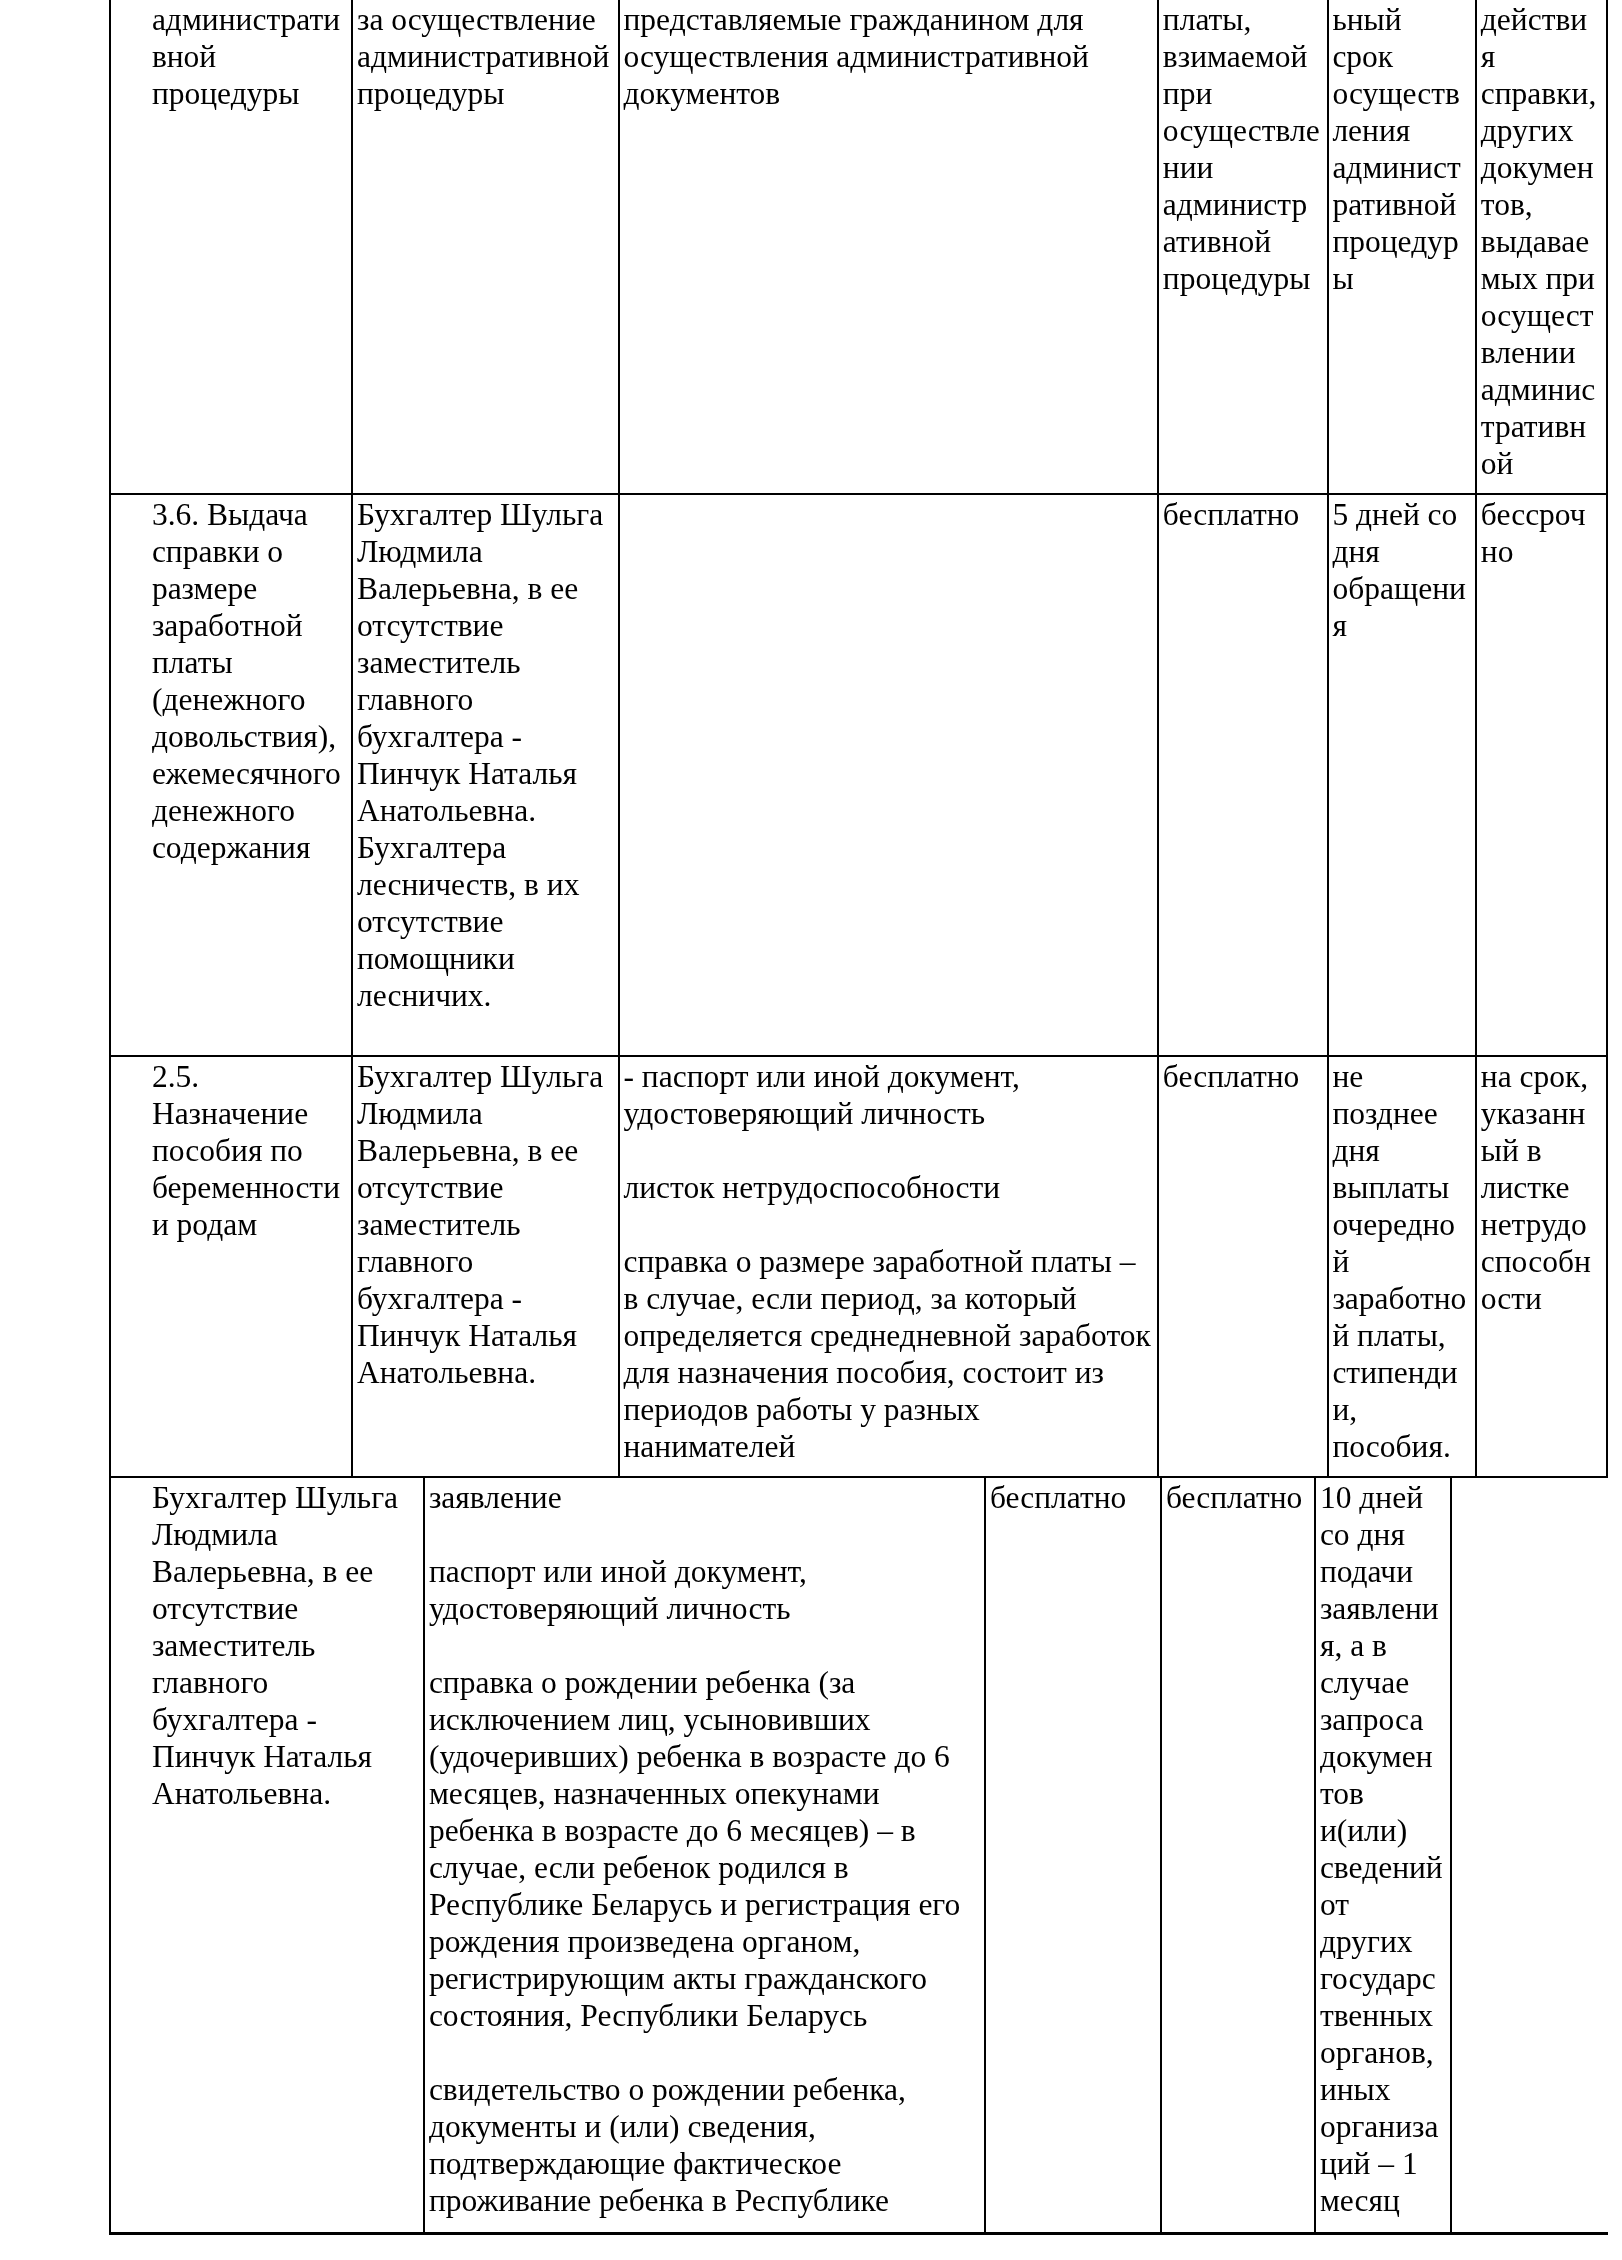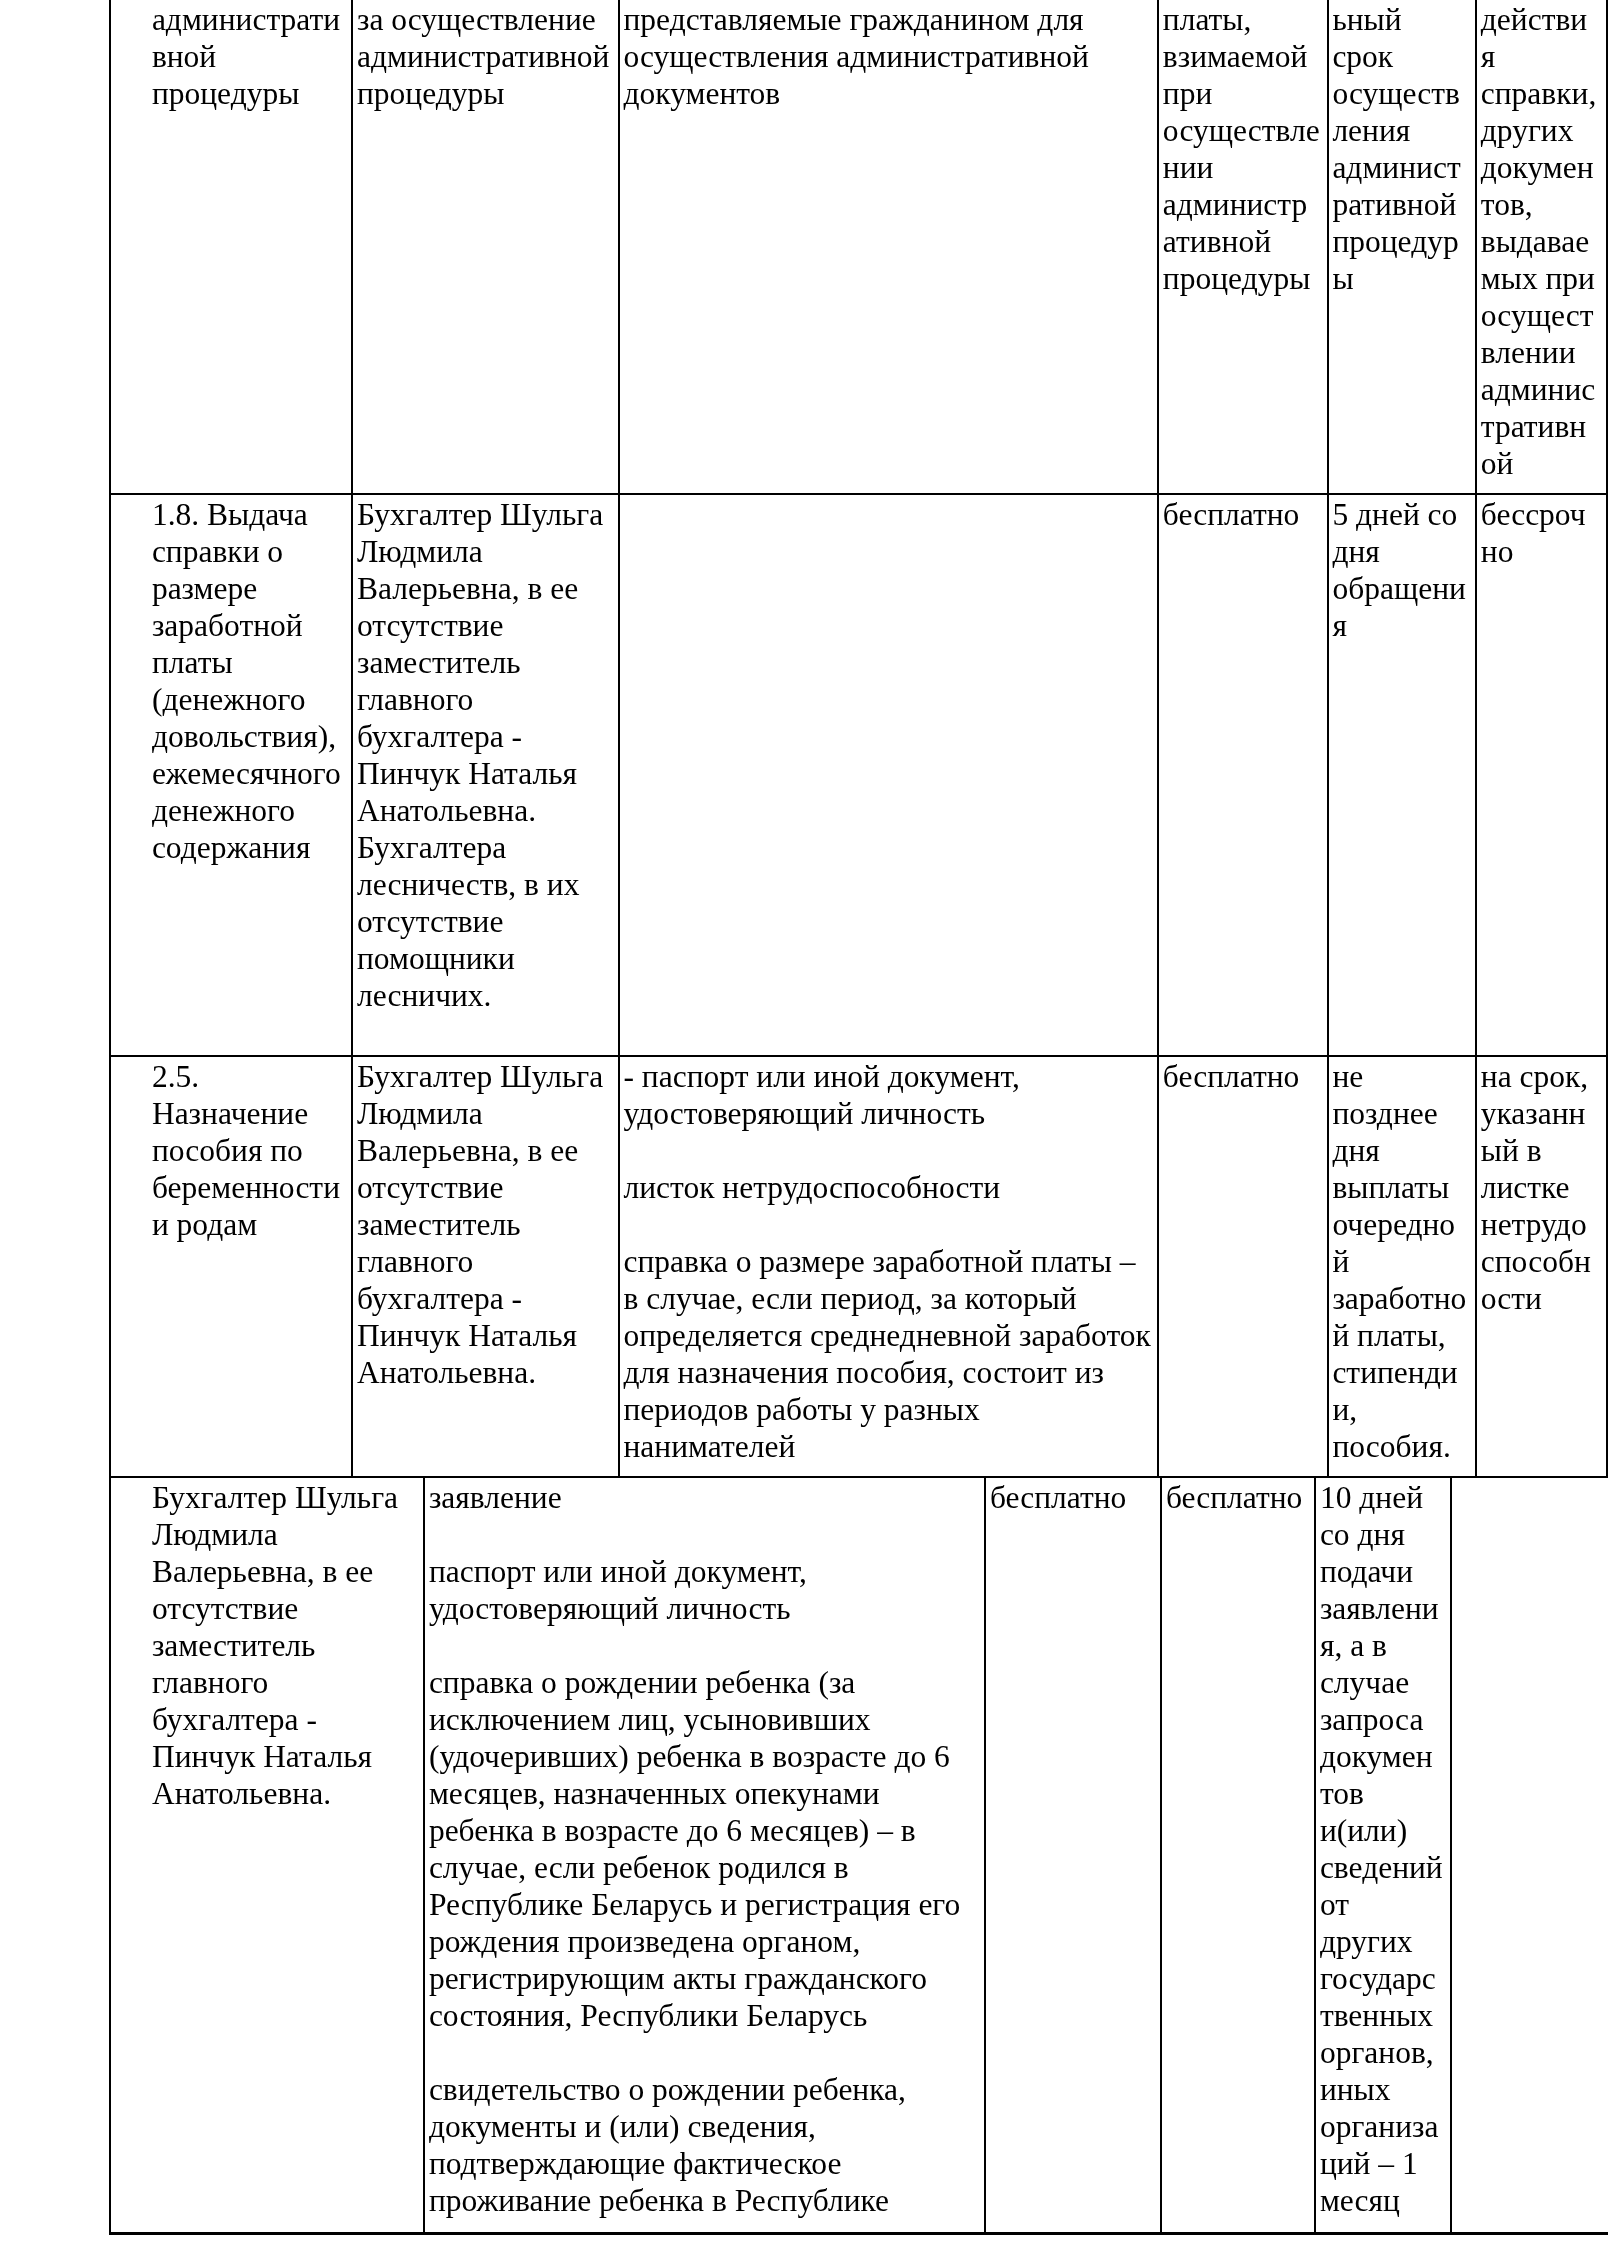--- a/index.html
+++ b/index.html
@@ -65,21 +65,21 @@
   <div class="trow r-header">
     <div class="cell c1">административной процедуры</div>
     <div class="cell c2">за осуществление административной процедуры</div>
     <div class="cell c3">представляемые гражданином для осуществления административной документов</div>
     <div class="cell c4">платы, взимаемой при осуществлении административной процедуры</div>
     <div class="cell c5">ьный срок осуществления административной процедуры</div>
     <div class="cell c6">действия справки, других документов, выдаваемых при осуществлении административной процедуры</div>
   </div>
 
   <div class="trow r-24">
-    <div class="cell c1">1.8. Выдача справки о размере заработной платы (денежного довольствия), ежемесячного денежного содержания</div>
+    <div class="cell c1">3.6. Выдача справки о размере заработной платы (денежного довольствия), ежемесячного денежного содержания</div>
     <div class="cell c2">Бухгалтер Шульга Людмила Валерьевна, в ее отсутствие заместитель главного бухгалтера - Пинчук Наталья Анатольевна. Бухгалтера лесничеств, в их отсутствие помощники лесничих.</div>
     <div class="cell c3"></div>
     <div class="cell c4">бесплатно</div>
     <div class="cell c5">5 дней со дня обращения</div>
     <div class="cell c6">бессрочно</div>
   </div>
 
   <div class="trow r-25">
     <div class="cell c1">2.5. Назначение пособия по беременности и родам</div>
     <div class="cell c2">Бухгалтер Шульга Людмила Валерьевна, в ее отсутствие заместитель главного бухгалтера - Пинчук Наталья Анатольевна.</div>

